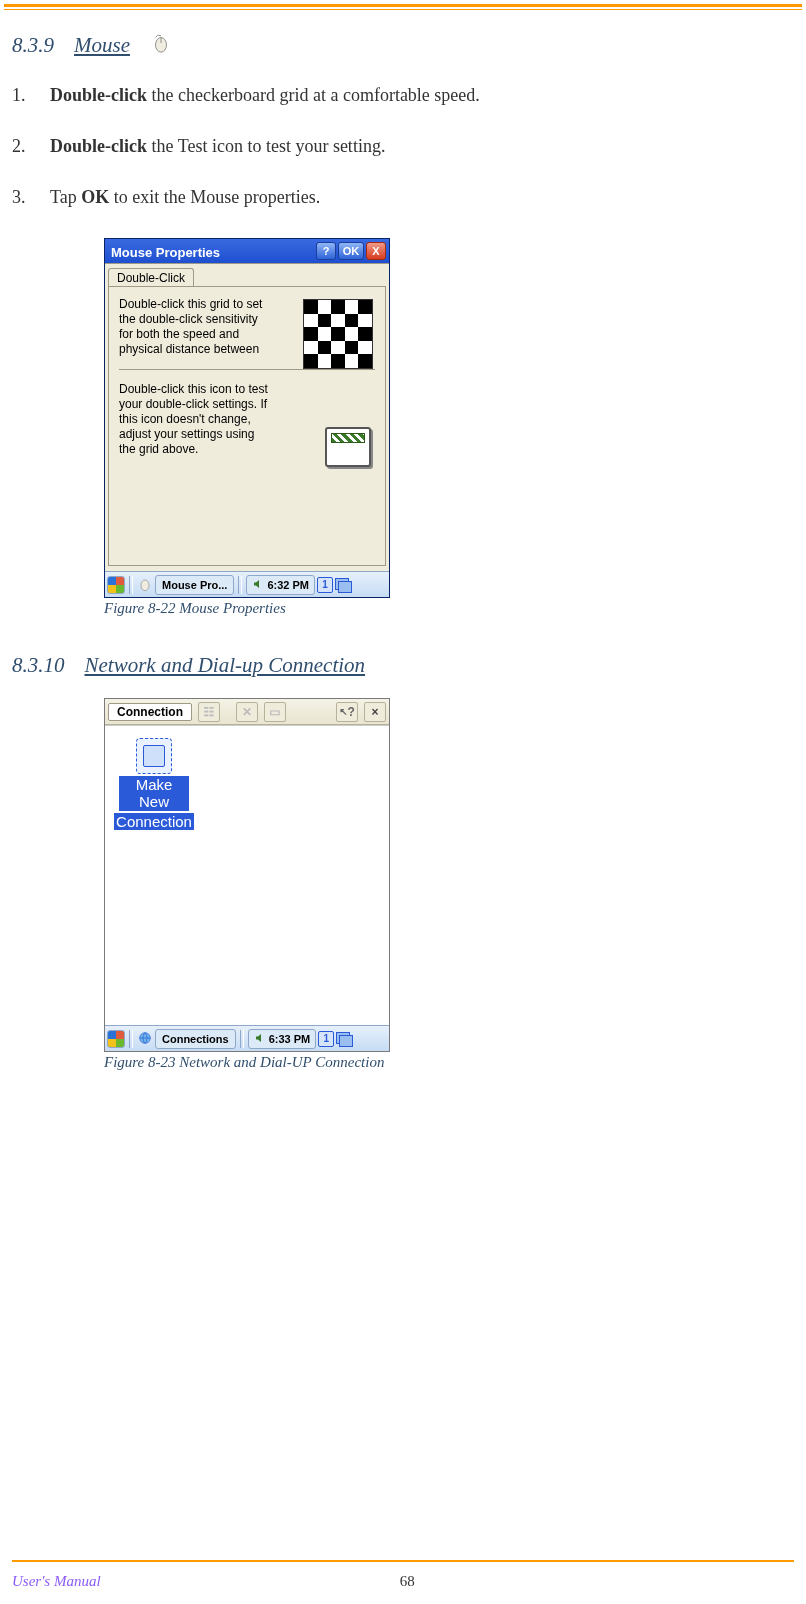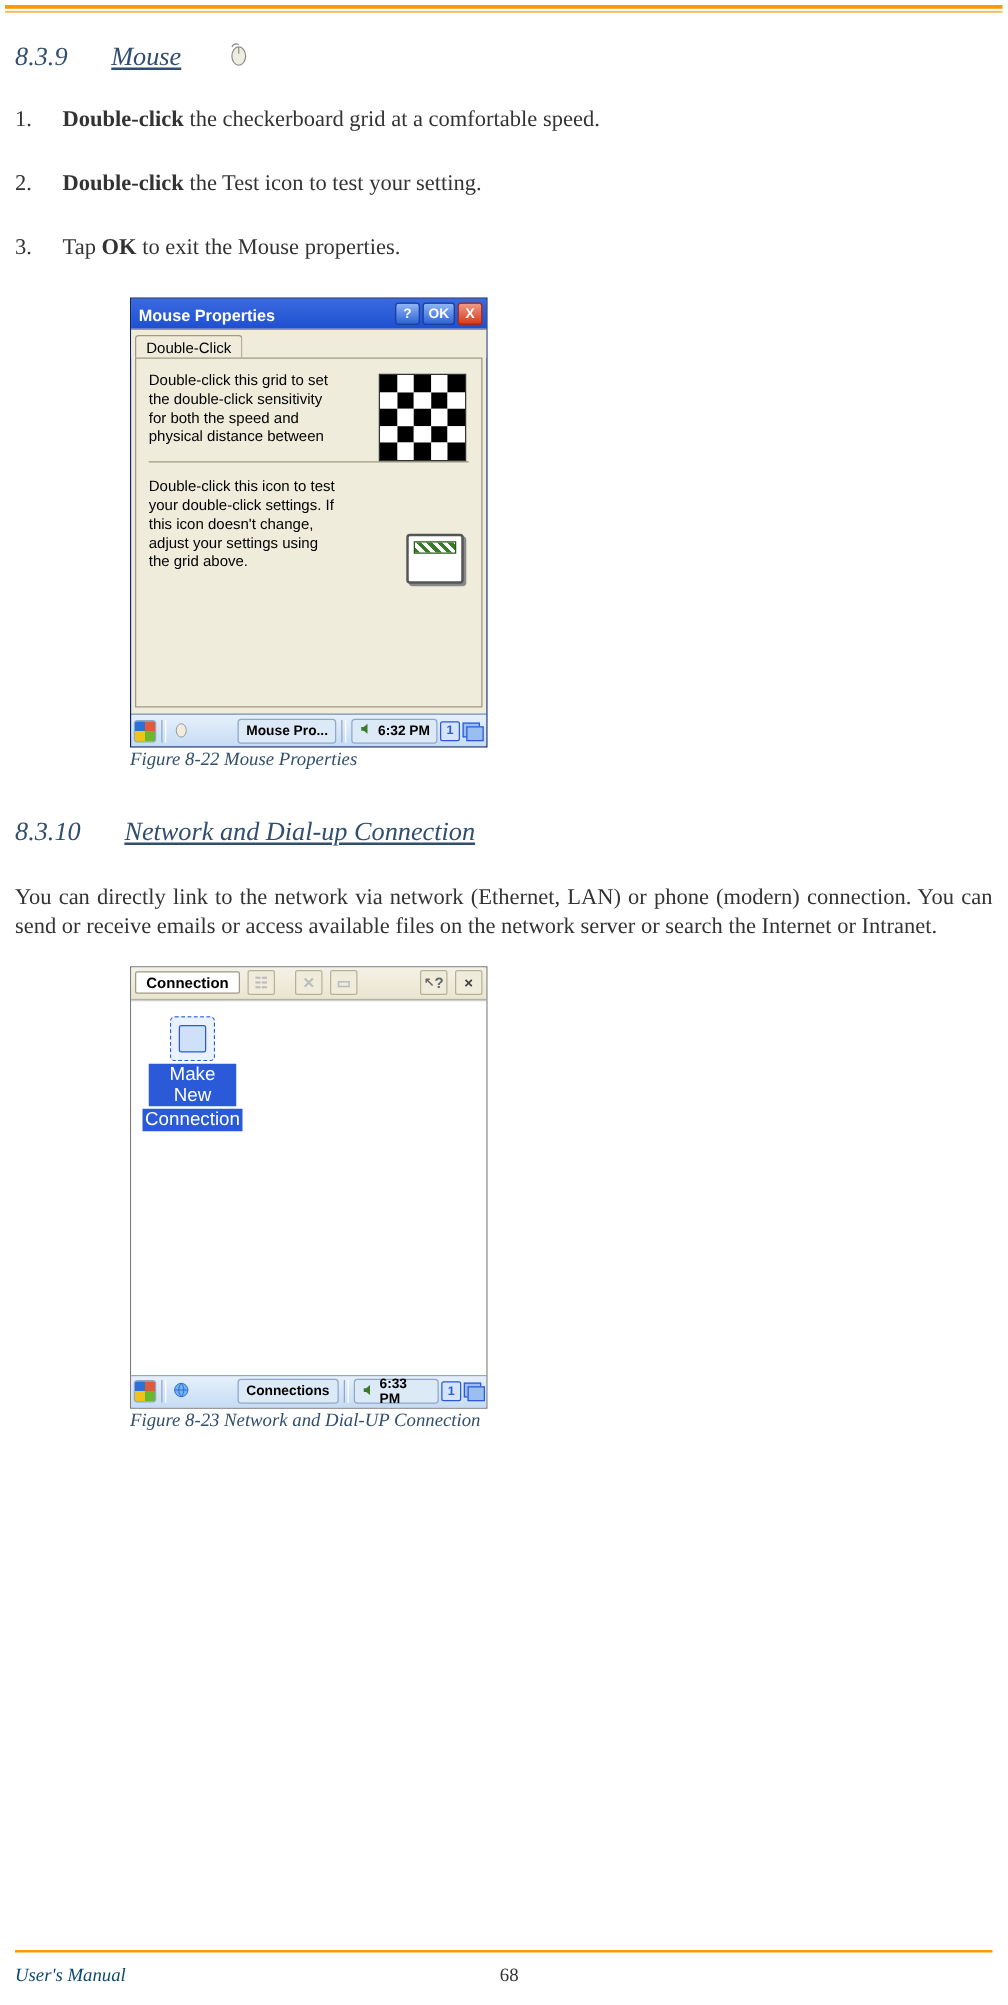--- a/index.html
+++ b/index.html
@@ -19,21 +19,21 @@
     border-top: 3px solid #ff9900;
     border-bottom: 1px solid #ff9900;
     margin: 4px 4px 0 4px;
   }
   .content {
     padding: 8px 12px 0 12px;
   }
   .sec-row {
     display: flex;
     align-items: center;
-    gap: 35px;
+    gap: 20px;
     margin-top: 14px;
   }
   .sec-num {
     font-style: italic;
     color: #304e6e;
     font-size: 21px;
   }
   .sec-title {
     font-style: italic;
     color: #304e6e;
@@ -143,21 +143,21 @@
     padding:0 2px;
     font-family: Tahoma, sans-serif;
     font-size:11px; color:#000; gap:2px;
   }
   .start {
     width:18px;height:18px;border-radius:3px;
     background:
       conic-gradient(#e05a3c 0 25%, #6ab82e 0 50%, #f2c21a 0 75%, #2a72d8 0 100%);
     border:1px solid #8fa7c9;
   }
-  .tb-app { display:flex;align-items:center;gap:3px; background:#dce9f7;border:1px solid #8fa7c9;border-radius:3px;padding:1px 6px;height:20px;font-weight:bold;margin-left:35px;}
+  .tb-app { display:flex;align-items:center;gap:3px; background:#dce9f7;border:1px solid #8fa7c9;border-radius:3px;padding:1px 6px;height:20px;font-weight:bold;}
   .tb-sep{width:4px;height:18px;border-left:1px solid #8fa7c9;border-right:1px solid #fff;margin:0 2px;}
   .tray { display:flex;align-items:center;gap:3px; background:#dce9f7;border:1px solid #8fa7c9;border-radius:3px;padding:1px 5px;height:20px;font-weight:bold;}
   .kb-box{width:16px;height:16px;border:1px solid #2a5ad8;background:#d6e4f9;color:#2a5ad8;font-size:10px;font-weight:bold;display:flex;align-items:center;justify-content:center;border-radius:2px;}
   .wins{width:16px;height:14px;position:relative;}
   .wins::before,.wins::after{content:"";position:absolute;width:12px;height:10px;border:1px solid #2a5ad8;background:#9bbef0;}
   .wins::before{left:0;top:0;}
   .wins::after{left:3px;top:3px;}
 
   .para {
     margin: 28px 0 0 0;
@@ -211,21 +211,21 @@
   
   .footer-rule{
     position:absolute; left:12px; right:12px; bottom:42px;
     border-top:2px solid #ff9900;
   }
   .footer{
     position:absolute; left:12px; right:12px; bottom:14px;
     display:flex; justify-content:space-between; align-items:flex-end;
     font-size:15px;
   }
-  .footer .lbl{color:#0c4a6e;font-style:italic;}
+  .footer .lbl{color:#8b5cf6;font-style:italic;}
   .footer .pg{color:#333;}
 </style>
 </head>
 <body>
 
 <div class="top-rule"></div>
 
 <div class="content">
 
   <div class="sec-row">
@@ -330,21 +330,20 @@
       </div>
     </div>
     <div class="caption">Figure 8-22 Mouse Properties</div>
   </div>
 
   <div class="sec-row" style="margin-top:36px;font-family:Liberation Serif, serif;">
     <span class="sec-num">8.3.10</span>
     <span class="sec-title">Network and Dial-up Connection</span>
   </div>
 
-  <p class="para">You can directly link to the network via network (Ethernet, LAN) or phone (modern) connection. You can send or receive emails or access available files on the network server or search the Internet or Intranet.</p>
 
   <div class="fig-block" style="margin-top:20px;">
     <div class="cn-window">
       <div class="cn-toolbar">
         <span class="cn-title-box">Connection</span>
         <span class="cn-tool dis">☷</span>
         <span style="flex:0 0 4px"></span>
         <span class="cn-tool dis">✕</span>
         <span class="cn-tool dis">▭</span>
         <span style="flex:1"></span>

